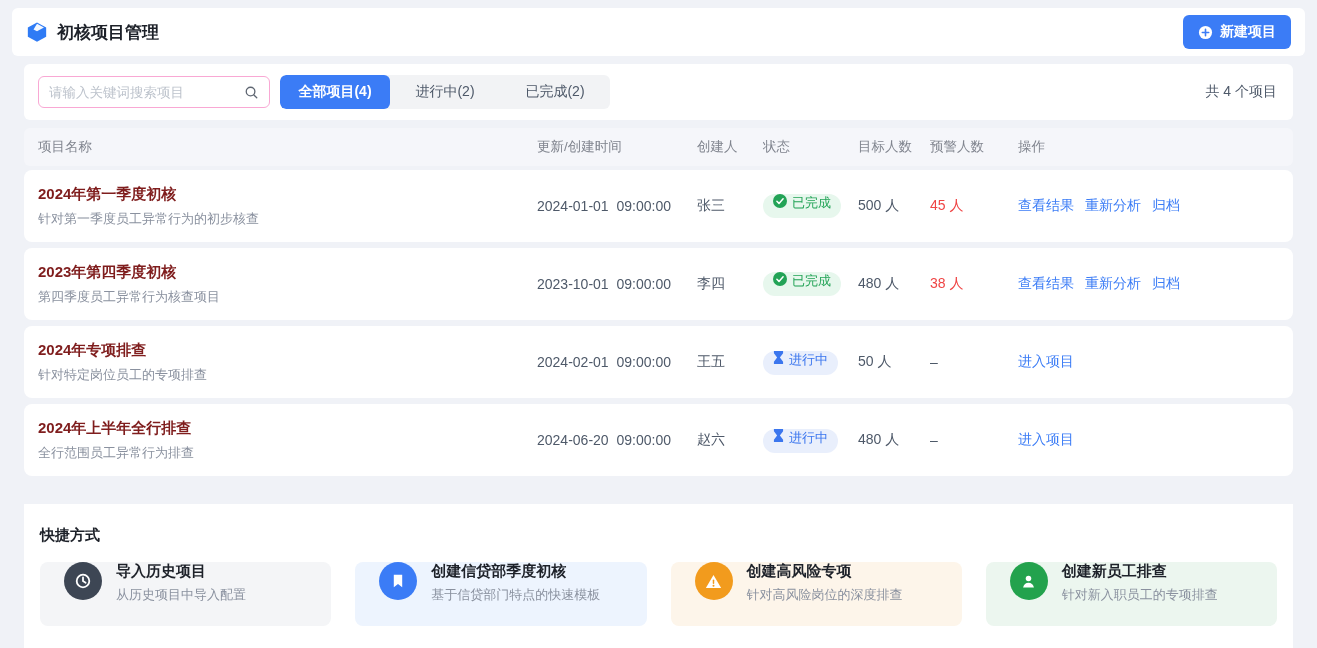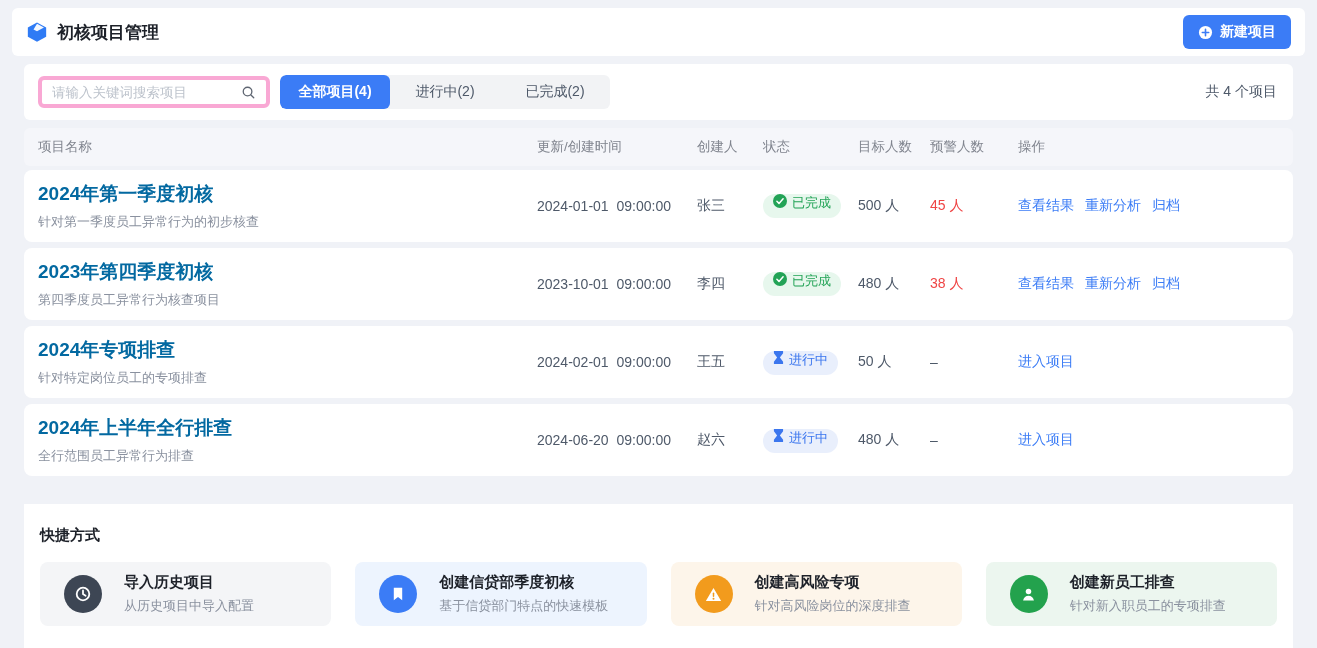--- a/index.html
+++ b/index.html
@@ -27,21 +27,21 @@
     font-family:inherit;
   }
 
   
   .card { background:#fff; border-radius:6px; margin:0 12px; }
   .toolbar {
     height:56px; display:flex; align-items:center; gap:10px;
     padding:0 16px 0 14px; margin-bottom:8px;
   }
   .search-box {
-    width:232px; height:32px; border:4px solid #f9a8d4; border-radius:6px;
+    width:232px; height:32px; border:1px solid #f9a8d4; border-radius:6px;
     display:flex; align-items:center; background:#fff; padding:0 10px;
   }
   .search-box input {
     border:none; outline:none; flex:1; font-size:13.5px; color:#333;
     font-family:inherit; background:transparent;
   }
   .search-box input::placeholder { color:#bdc3cc; }
   .tab-bar {
     display:flex; background:#f2f3f5; border-radius:6px; height:34px;
     overflow:hidden;
@@ -62,21 +62,21 @@
   .thead {
     margin:0 12px 4px 12px; height:38px; border-radius:6px;
     background:#f5f6fa; padding-left:14px;
     font-size:13.5px; color:#81858f;
   }
   .rows { margin:0 12px; }
   .row {
     background:#fff; border-radius:8px; height:72px; margin-bottom:6px;
     padding-left:14px;
   }
-  .cell-name .row-title { font-size:19px; font-weight:bold; color:#0369a1; margin-bottom:6px; }
+  .cell-name .row-title { font-size:15px; font-weight:bold; color:#7f1d1d; margin-bottom:6px; }
   .cell-name .row-desc { font-size:13px; color:#8a919f; }
   .cell { font-size:14px; color:#4e5969; }
   .cell-time { word-spacing:4px; }
   .badge {
     display:inline-flex; align-items:flex-start; gap:5px;
     height:24px; padding:0 10px; border-radius:999px; font-size:13px;
   }
   .badge.done { background:#e7f7ed; color:#22a356; }
   .badge.ongoing { background:#e9effc; color:#3b76ee; }
   .badge svg { flex:0 0 auto; }
@@ -85,21 +85,21 @@
   .link { color:#3b7cf6; font-size:14px; text-decoration:none; cursor:pointer; white-space:nowrap; }
 
   
   .shortcuts {
     margin:28px 12px 0 12px; border-radius:0; background:#fff;
     padding:22px 16px 22px 16px;
   }
   .shortcuts-title { font-size:15px; font-weight:bold; color:#1d2129; margin-bottom:17px; }
   .shortcut-grid { display:grid; grid-template-columns:repeat(4,1fr); gap:24px; }
   .shortcut-card {
-    border-radius:8px; height:64px; display:flex; align-items:center; gap:22px;
+    border-radius:8px; height:64px; display:flex; align-items:flex-start; gap:14px;
     padding:0 16px 0 24px; cursor:pointer;
   }
   .icon-circle {
     width:38px; height:38px; border-radius:50%; flex:0 0 auto;
     display:flex; align-items:center; justify-content:center;
   }
   .shortcut-text .sc-title { font-size:15px; font-weight:bold; color:#1d2129; margin-bottom:5px; }
   .shortcut-text .sc-desc { font-size:13px; color:#8a919f; white-space:nowrap; }
 </style>
 </head>

